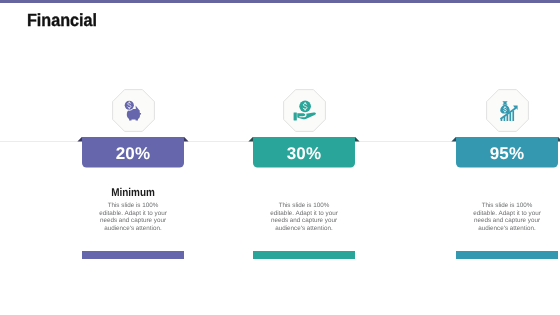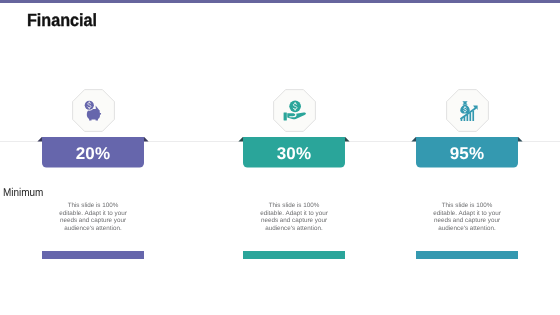--- a/index.html
+++ b/index.html
@@ -4,32 +4,32 @@
 <style>
   html,body{margin:0;padding:0;}
   body{width:560px;height:315px;background:#fff;font-family:"Liberation Sans",sans-serif;overflow:hidden;
        -webkit-font-smoothing:antialiased;text-rendering:geometricPrecision;}
   .slide{position:relative;width:560px;height:315px;background:#ffffff;padding-left:29px;}
   .topbar{position:absolute;left:0;top:0;width:560px;height:2.6px;background:#66659d;}
   .title{position:absolute;left:27.4px;top:13.6px;font-size:17.6px;font-weight:bold;color:#121212;
          letter-spacing:0px;line-height:12.7px;}
   .title span{display:inline-block;transform:scaleX(0.918);transform-origin:left top;-webkit-text-stroke:0.35px #121212;}
   .hline{position:absolute;left:0;top:141px;width:560px;height:1px;background:#ececed;}
-  .col{position:absolute;top:0;width:186px;height:222px;}
+  .col{position:absolute;top:0;width:186px;height:222px;margin-left:40px;}
   .octwrap{position:absolute;top:89px;left:50%;margin-left:-21.5px;width:43px;height:43px;}
   .octwrap svg{display:block;}
   .iconwrap{position:absolute;left:50%;}
   .iconwrap svg{display:block;}
   .ribbon{position:absolute;top:137px;left:50%;margin-left:-51px;width:102px;height:30.6px;}
   .ribbon svg{display:block;overflow:visible;}
   .pct{position:absolute;top:138.5px;left:50%;margin-left:-51px;width:102px;height:30px;
        display:flex;align-items:center;justify-content:center;font-size:17px;font-weight:bold;
        color:#fff;letter-spacing:0.2px;}
-  .hd{position:absolute;top:188px;left:0;width:100%;font-size:11.4px;
-      font-weight:normal;color:#1c1c1c;letter-spacing:0px;line-height:11.4px;}
+  .hd{position:absolute;top:188px;left:0;width:100%;text-align:center;font-size:11.4px;
+      font-weight:bold;color:#1c1c1c;letter-spacing:0px;line-height:11.4px;}
   .hd span{display:inline-block;transform:scaleX(0.875);transform-origin:center;}
   .bdy{position:absolute;top:202.2px;left:50%;margin-left:-37px;width:74px;text-align:center;
        font-size:6.3px;line-height:7.6px;color:#6d6e70;}
   .bar{position:absolute;top:251px;left:50%;margin-left:-51px;width:102px;height:8px;}
 </style>
 </head>
 <body>
 
 <div class="slide">
   <div class="topbar"></div>
@@ -62,21 +62,21 @@
        <path d="M-4.6 4.6 L-0.2 0 L3.4 0 L3.4 4.6 Z" fill="#3a3a5c"></path>
        <path d="M106.6 4.6 L102.2 0 L98.6 0 L98.6 4.6 Z" fill="#3a3a5c"></path>
        <path d="M0 0 H102 V26.1 a4.5 4.5 0 0 1 -4.5 4.5 H4.5 A4.5 4.5 0 0 1 0 26.1 Z" fill="#6666ac"></path>
      </svg>
    </div>
    <div class="pct">20%</div>
    <div class="hd"><span>Minimum</span></div>
    <div class="bdy">This slide is 100% editable. Adapt it to your needs and capture your audience's attention.</div>
    <div class="bar" style="background:#6666ac"></div>
       </div>
-      <div class="col" style="left: 201px;">
+      <div class="col" style="left: 171px;">
    <div class="octwrap">
      <svg viewBox="0 0 43 43" width="43" height="43">
        <polygon points="12.6,0.6 30.4,0.6 42.4,12.6 42.4,30.4 30.4,42.4 12.6,42.4 0.6,30.4 0.6,12.6" fill="#fbfbf9" stroke="#dcdcdc" stroke-width="0.85"></polygon>
      </svg>
    </div>
    <div class="iconwrap" style="top:99.1px;margin-left:-13.3px;width:26.6px;height:26.6px">
           <svg viewBox="0 0 48 48" width="26.6" height="26.6">
    <g fill="#2aa59a">
    <circle cx="25.5" cy="13.2" r="10.55"></circle>
    <rect x="4.7" y="24.2" width="5.8" height="14.4" rx="0.6"></rect>

